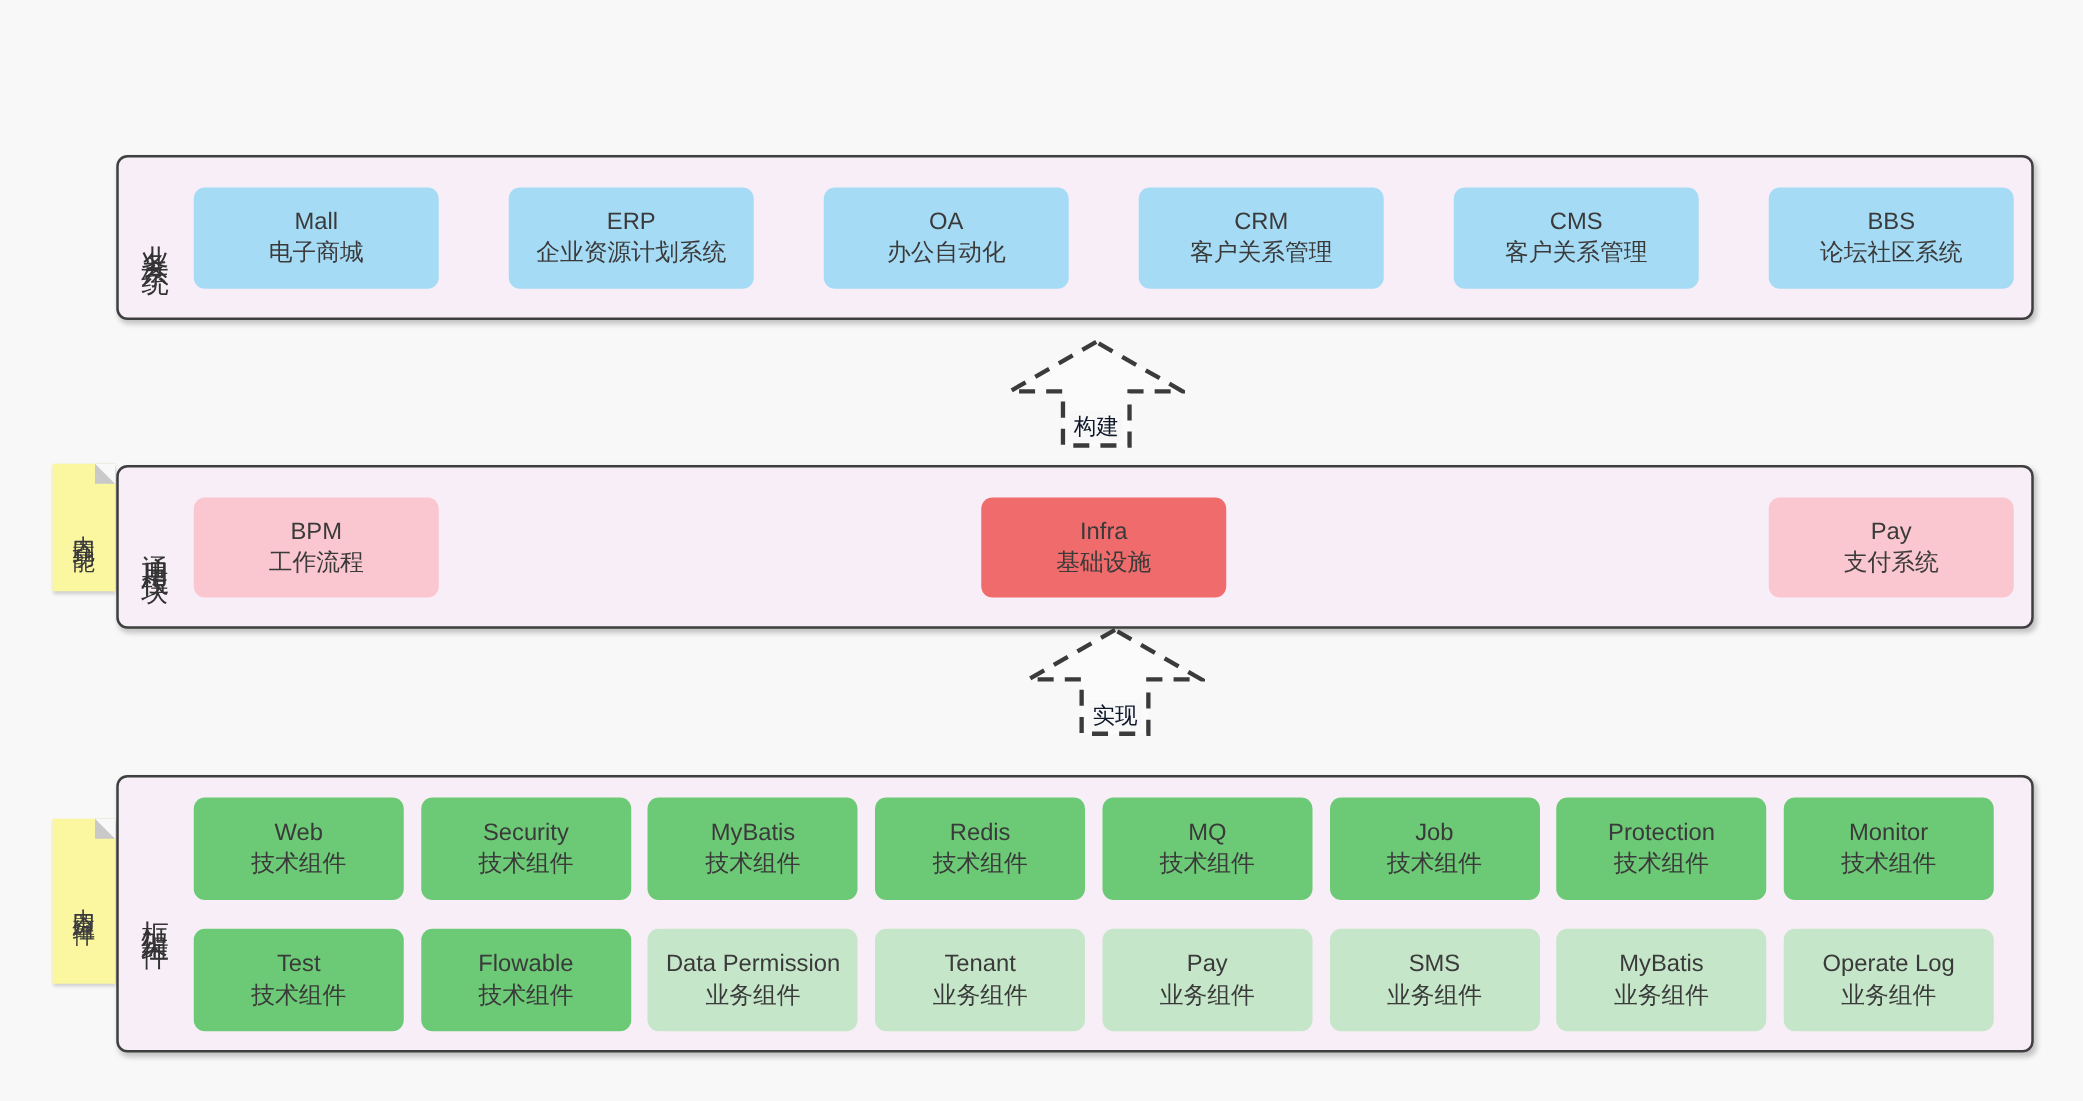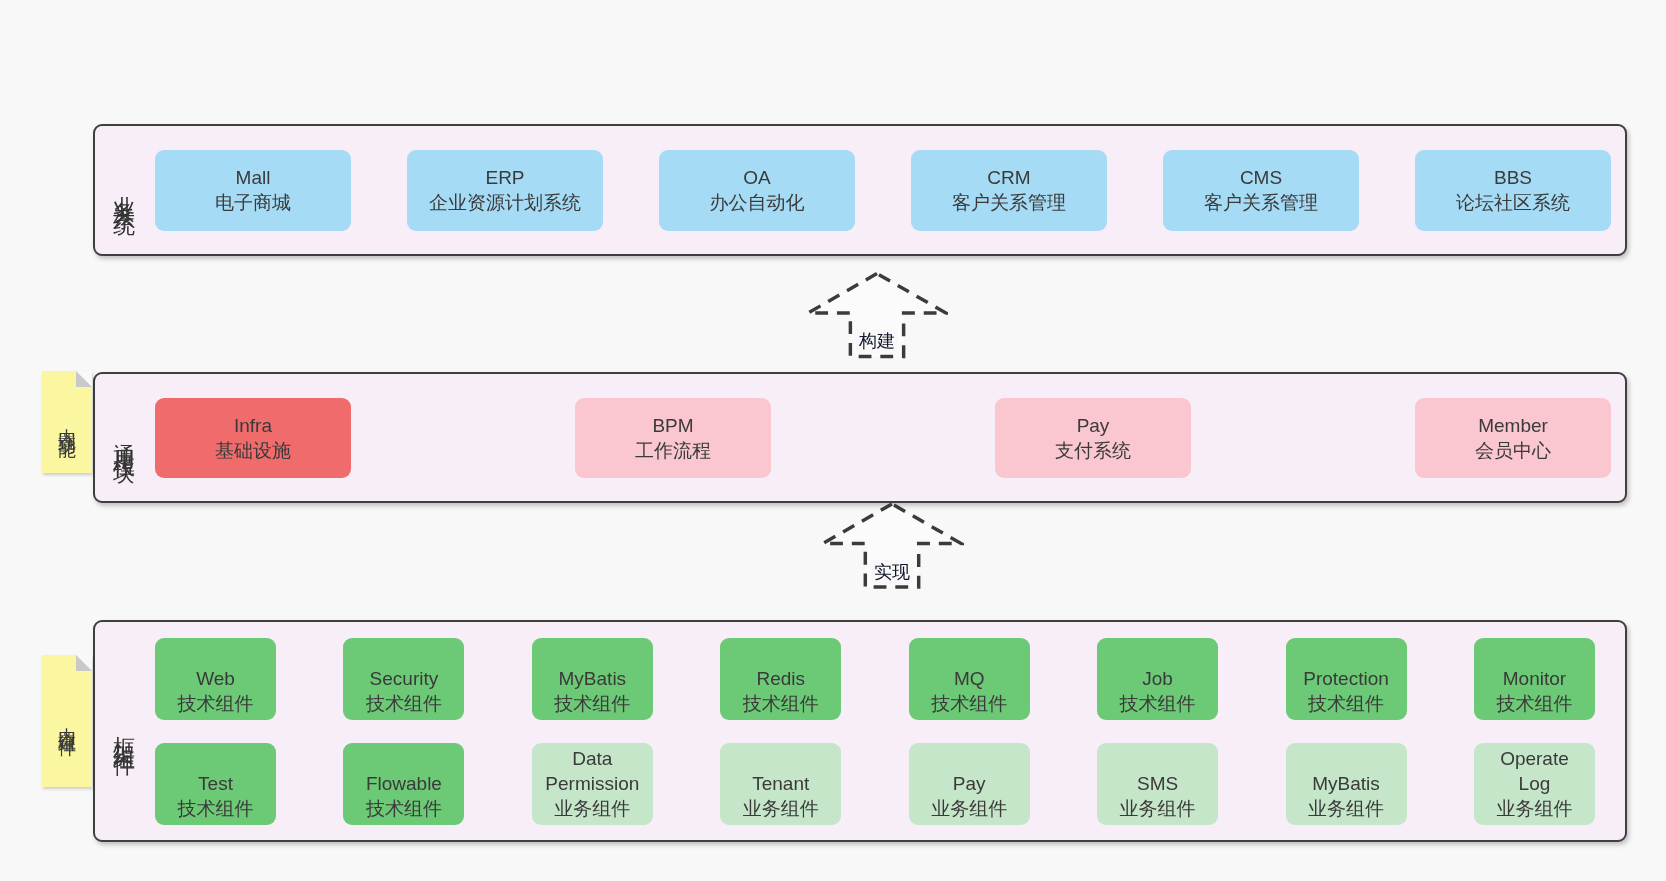--- a/index.html
+++ b/index.html
@@ -33,21 +33,21 @@
   #layer-components .rows{right:30px;}
   .box-row{display:flex;justify-content:space-between;}
   
   .box{
     border-radius:9px;box-sizing:border-box;padding:4px 10px;
     display:flex;flex-direction:column;align-items:center;justify-content:center;
     text-align:center;font-size:19px;line-height:25px;color:#3a3a3a;
   }
   .layer-wide .box{width:196px;height:81px;}
   #layer-modules .box{height:80px;}
-  #layer-components .box{width:121px;height:82px;justify-content:flex-end;}
+  #layer-components .box{width:168px;height:82px;}
   .box--blue{background:#a6dbf5;}
   .box--red{background:#f06b6b;}
   .box--pink{background:#fac6d0;}
   .box--green{background:#6cc976;}
   .box--light-green{background:#c5e6c8;}
   
   .arrow{position:absolute;}
   #arrow-build{left:806px;top:271px;width:142px;height:88px;}
   #arrow-implement{left:820px;top:502px;width:144px;height:87px;}
   .arrow svg{display:block;width:100%;height:100%;}
@@ -116,35 +116,31 @@
   </svg>
   <span class="arrow-label">构建</span>
 </div>
 
 <section class="layer layer-wide" id="layer-modules">
   <div class="layer-label">
     <span>通用模块</span>
   </div>
   <div class="rows">
     <div class="box-row">
+        <div class="box box--pink">
+          <div>BPM</div>
+          <div>工作流程</div>
+        </div>
         <div class="box box--red">
           <div>Infra</div>
           <div>基础设施</div>
         </div>
         <div class="box box--pink">
-          <div>BPM</div>
-          <div>工作流程</div>
-        </div>
-        <div class="box box--pink">
           <div>Pay</div>
           <div>支付系统</div>
-        </div>
-        <div class="box box--pink">
-          <div>Member</div>
-          <div>会员中心</div>
         </div>
       </div>
   </div>
 </section>
 
 <div class="arrow" id="arrow-implement">
   <svg viewBox="0 0 144 88">
     <path d="M72 2 L2 42 L45 42 L45 86 L99 86 L99 42 L142 42 Z" fill="#fbfbfb" stroke="#3b3b3b" stroke-width="3.5" stroke-dasharray="13 9"></path>
   </svg>
   <span class="arrow-label">实现</span>

